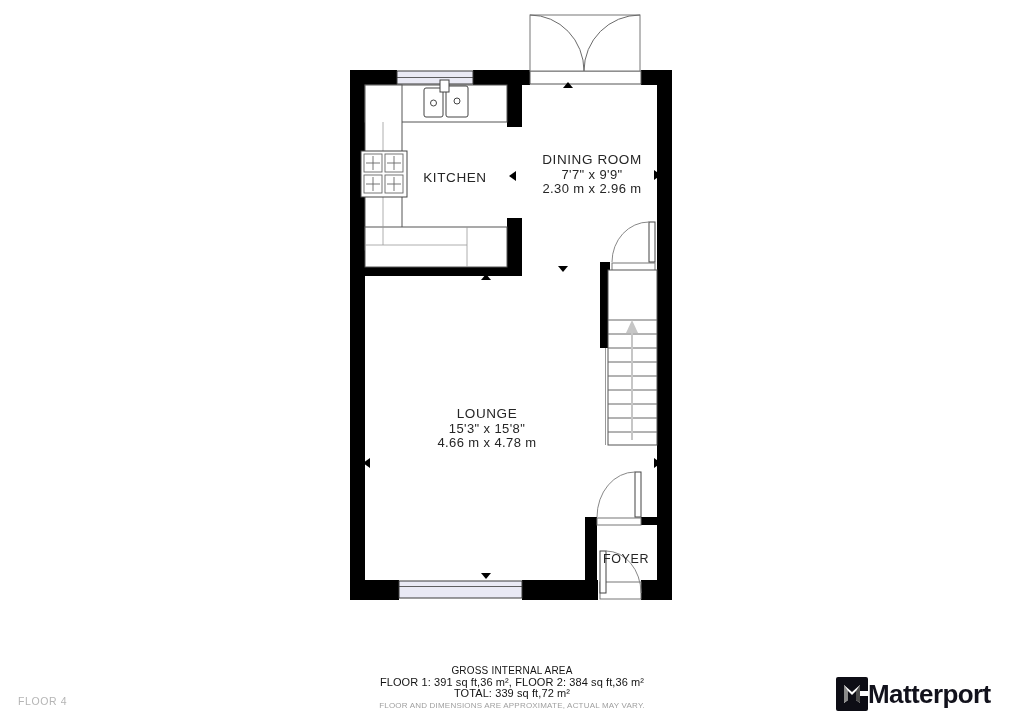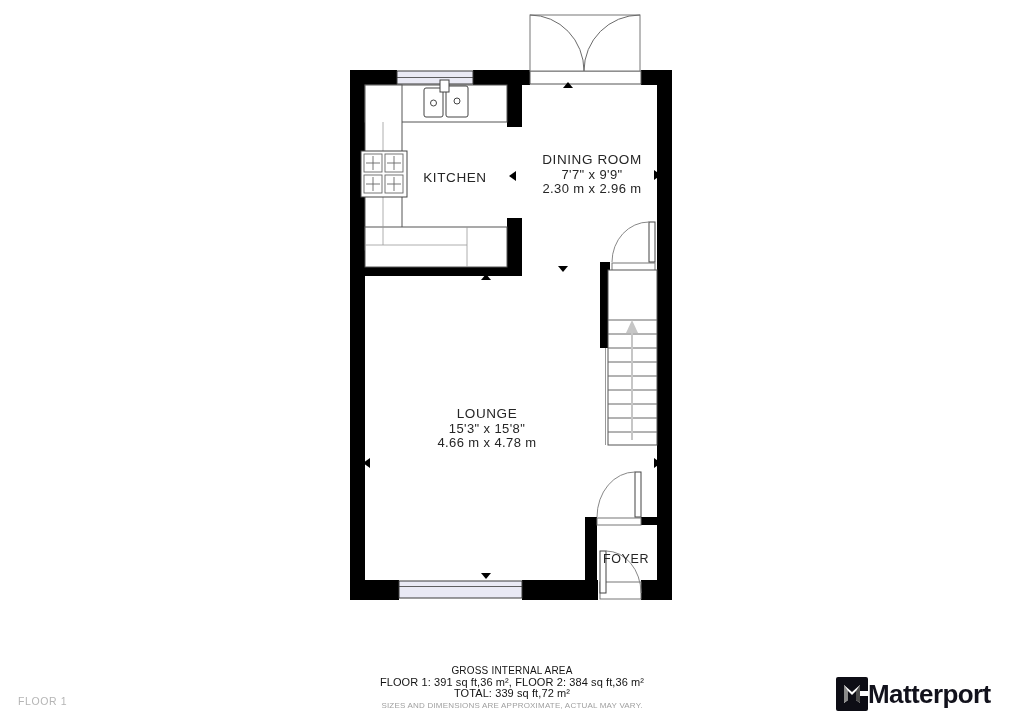--- a/index.html
+++ b/index.html
@@ -159,24 +159,24 @@
 
       <text x="626" y="563" class="room-name" style="font-size:12.5px;">FOYER</text>
     </g>
   </svg>
 
   
   <div class="footer">
     <div class="f-title">GROSS INTERNAL AREA</div>
     <div class="f-line">FLOOR 1: 391 sq ft,36 m², FLOOR 2: 384 sq ft,36 m²</div>
     <div class="f-line">TOTAL: 339 sq ft,72 m²</div>
-    <div class="f-disclaimer">SIZES AND DIMENSIONS ARE APPROXIMATE, ACTUAL MAY VARY.</div>
+    <div class="f-disclaimer">FLOOR AND DIMENSIONS ARE APPROXIMATE, ACTUAL MAY VARY.</div>
   </div>
 
-  <div class="floor-label">FLOOR 1</div>
+  <div class="floor-label">FLOOR 4</div>
 
   
   <div class="brand">
     <svg width="32" height="34" viewBox="0 0 32 34">
       <rect x="0" y="0" width="32" height="34" rx="2" fill="#0d0d15"></rect>
       <polygon points="8,8 16,15 24,8 24,26 20,23 20,14 16,18 12,14 12,23 8,26" fill="#ffffff"></polygon>
       <polygon points="8,8 12,14 12,23 8,26" fill="#8a8a8a"></polygon>
       <polygon points="24,8 20,14 20,23 24,26" fill="#4a4a4a"></polygon>
       <rect x="24" y="14" width="8" height="5" fill="#ffffff"></rect>
     </svg>

